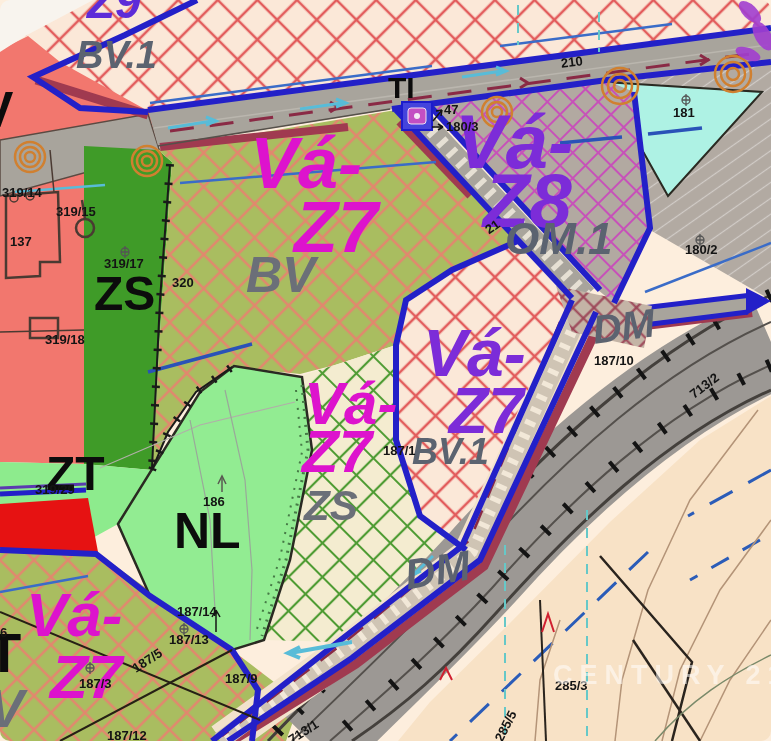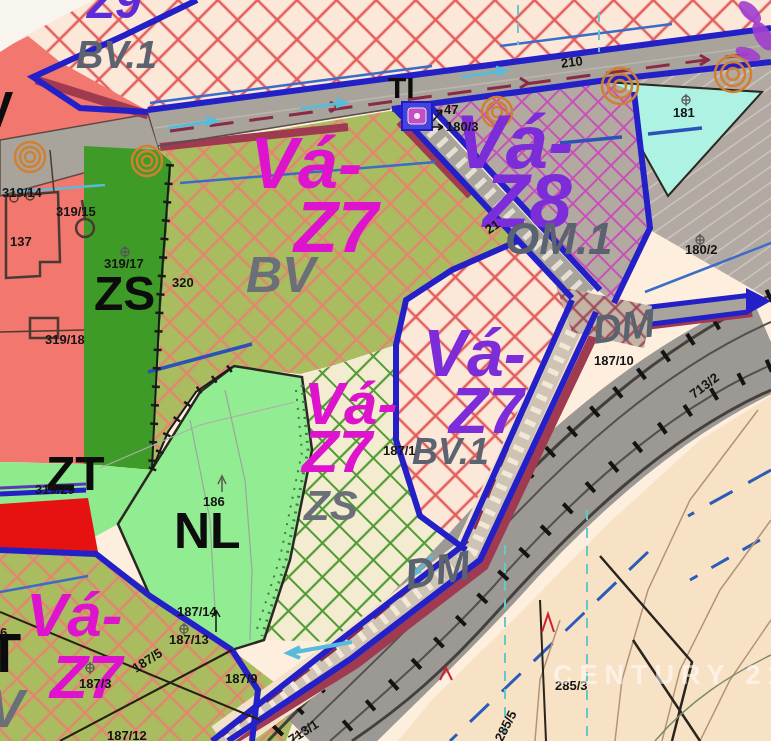--- a/index.html
+++ b/index.html
@@ -1,17 +1,17 @@
 <!DOCTYPE html>
 <html><head>
 <meta charset="utf-8">
 <style>
   html,body{margin:0;padding:0;background:#fdeedd;}
   #stage{width:771px;height:741px;overflow:hidden;position:relative;
-    font-family:"Liberation Sans","DejaVu Sans",sans-serif;}
+    font-family:"Liberation Sans","DejaVu Sans",sans-serif;border-radius:10px;}
   svg{display:block;}
   text{font-family:"Liberation Sans","DejaVu Sans",sans-serif;}
   .zl{font-weight:bold;font-style:italic;}
   .zb{font-weight:bold;}
   .pn{font-weight:bold;font-size:13px;fill:#141414;}
   .wm{font-weight:bold;font-size:27px;letter-spacing:7px;fill:rgba(255,255,255,0.52);}
 </style>
 </head>
 <body>
 

